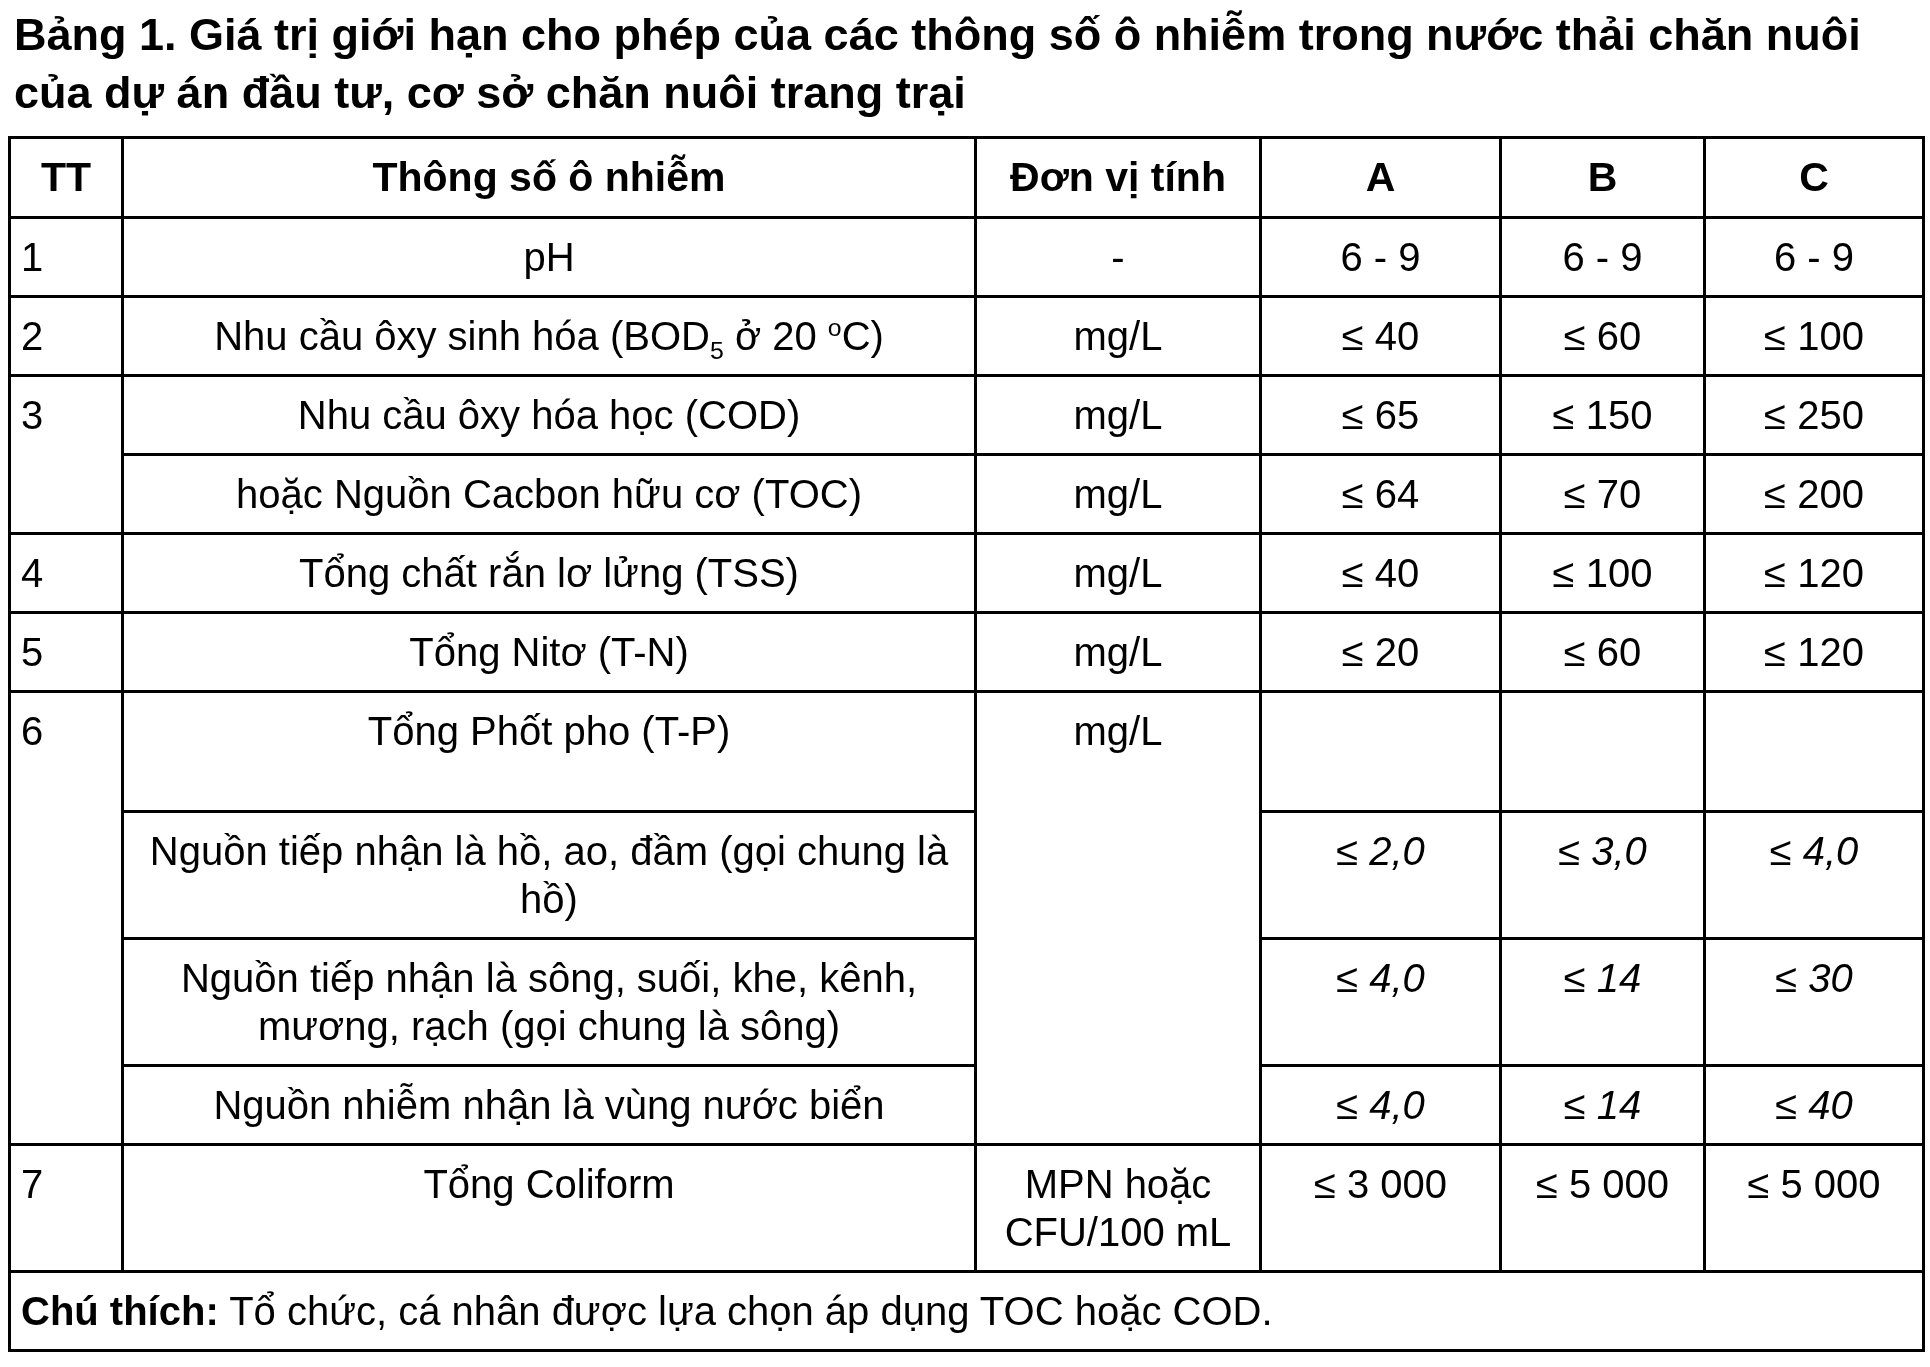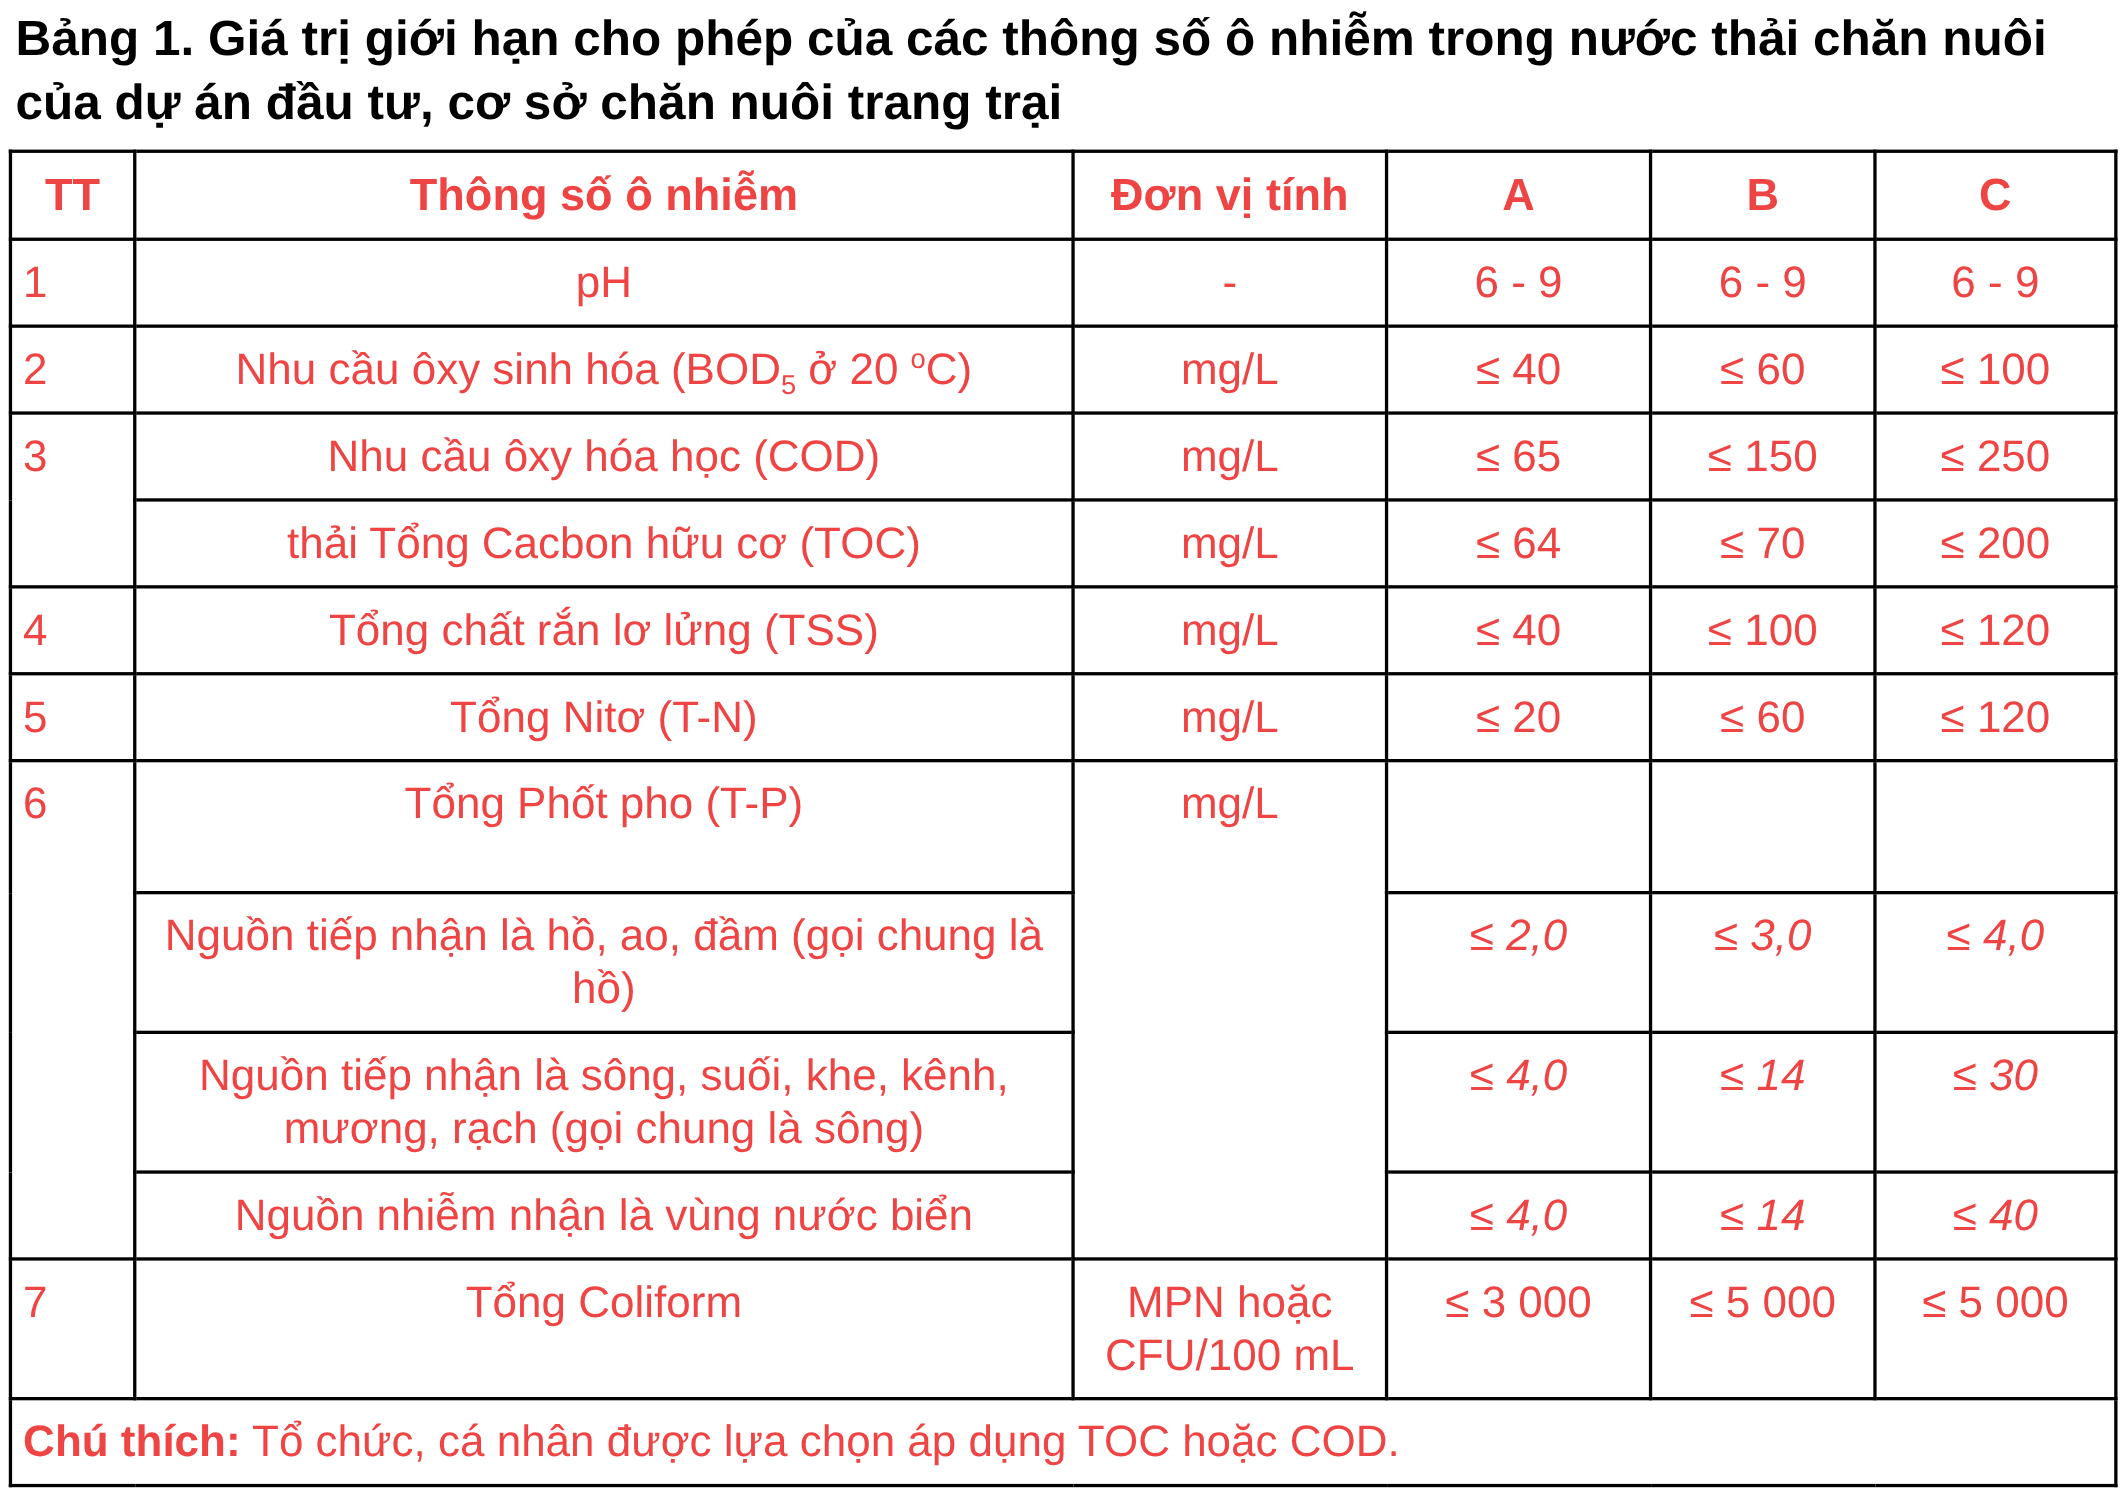--- a/index.html
+++ b/index.html
@@ -23,21 +23,21 @@
     margin: 6px 14px 0 14px;
     color: #000000;
   }
   table.limits {
     border-collapse: collapse;
     table-layout: fixed;
     width: 1914px;
     margin: 15px 8px 0 8px;
     font-size: 40px;
     line-height: 1.2;
-    color: #ef4444;
+    color: #000000;
   }
   table.limits th,
   table.limits td {
     border: 3px solid #000000;
     box-sizing: border-box;
     overflow: hidden;
   }
   table.limits th {
     font-size: 41px;
     font-weight: 700;
@@ -136,21 +136,21 @@
     </tr>
     <tr>
       <td class="cell-tt" rowspan="2">3</td>
       <td class="cell-param">Nhu cầu ôxy hóa học (COD)</td>
       <td class="cell-center">mg/L</td>
       <td class="cell-center">≤ 65</td>
       <td class="cell-center">≤ 150</td>
       <td class="cell-center">≤ 250</td>
     </tr>
     <tr>
-      <td class="cell-param">thải Tổng Cacbon hữu cơ (TOC)</td>
+      <td class="cell-param">hoặc Nguồn Cacbon hữu cơ (TOC)</td>
       <td class="cell-center">mg/L</td>
       <td class="cell-center">≤ 64</td>
       <td class="cell-center">≤ 70</td>
       <td class="cell-center">≤ 200</td>
     </tr>
     <tr>
       <td class="cell-tt">4</td>
       <td class="cell-param">Tổng chất rắn lơ lửng (TSS)</td>
       <td class="cell-center">mg/L</td>
       <td class="cell-center">≤ 40</td>

